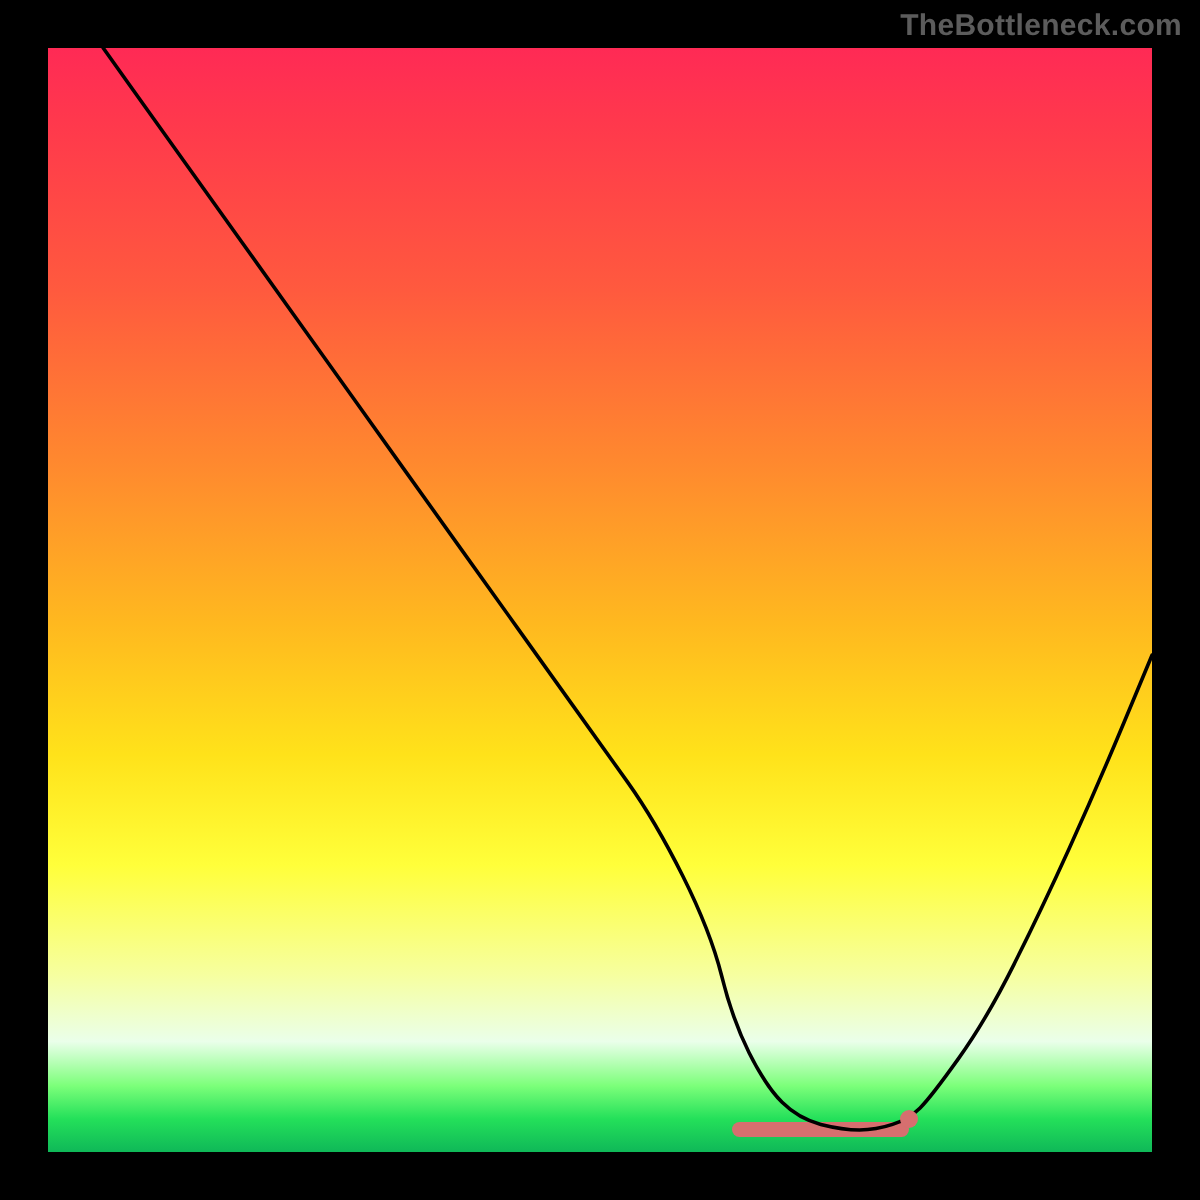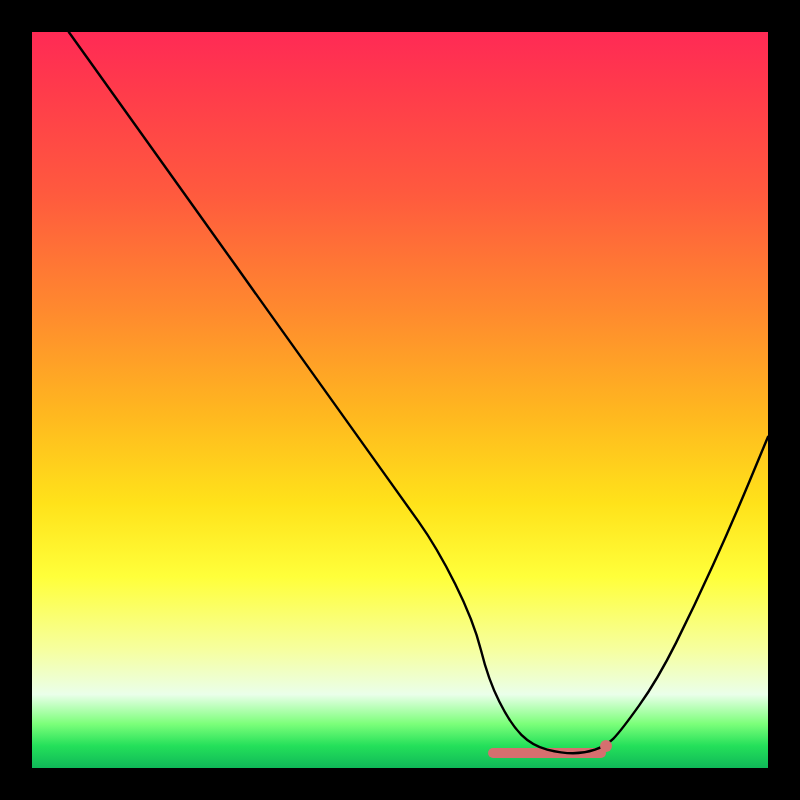--- a/index.html
+++ b/index.html
@@ -74,20 +74,21 @@
     border-radius: 50%;
     background: #d66f6f;
     z-index: 4;
     transform: translate(-50%, -50%);
   }
 </style>
 </head>
 <body>
 
 <div class="frame">
+  <div class="watermark">TheBottleneck.com</div>
 
   <div class="plot-area">
 
     <svg class="curve" viewBox="0 0 736 736" preserveAspectRatio="none">
       <path d="M 36.8 0.0 Q 36.8 0.0 55.2 25.8 Q 73.6 51.5 92.0 77.3 Q 110.4 103.0 128.8 128.8 Q 147.2 154.6 165.6 180.3 Q 184.0 206.1 202.4 231.8 Q 220.8 257.6 239.2 283.4 Q 257.6 309.1 276.0 334.9 Q 294.4 360.6 312.8 386.4 Q 331.2 412.2 349.6 437.9 Q 368.0 463.7 386.4 489.4 Q 404.8 515.2 423.2 552.0 Q 441.6 588.8 449.0 618.2 Q 456.3 647.7 467.4 669.8 Q 478.4 691.8 489.4 702.9 Q 500.5 713.9 515.2 717.6 Q 529.9 721.3 541.0 721.3 Q 552.0 721.3 563.0 717.6 Q 574.1 713.9 581.4 706.6 Q 588.8 699.2 607.2 673.4 Q 625.6 647.7 644.0 610.9 Q 662.4 574.1 680.8 533.6 Q 699.2 493.1 717.6 449.0 T 736.0 404.8" fill="none" stroke="#000000" stroke-width="2.4" stroke-linecap="round" stroke-linejoin="round"></path>
     </svg>
 
     <div class="flat-band" style="left: 456.32px; width: 117.76px; top: 716.28px; background: rgb(214, 111, 111);"></div>
 
     <div class="dot" style="left: 574.08px; top: 713.92px; background: rgb(214, 111, 111);"></div>

